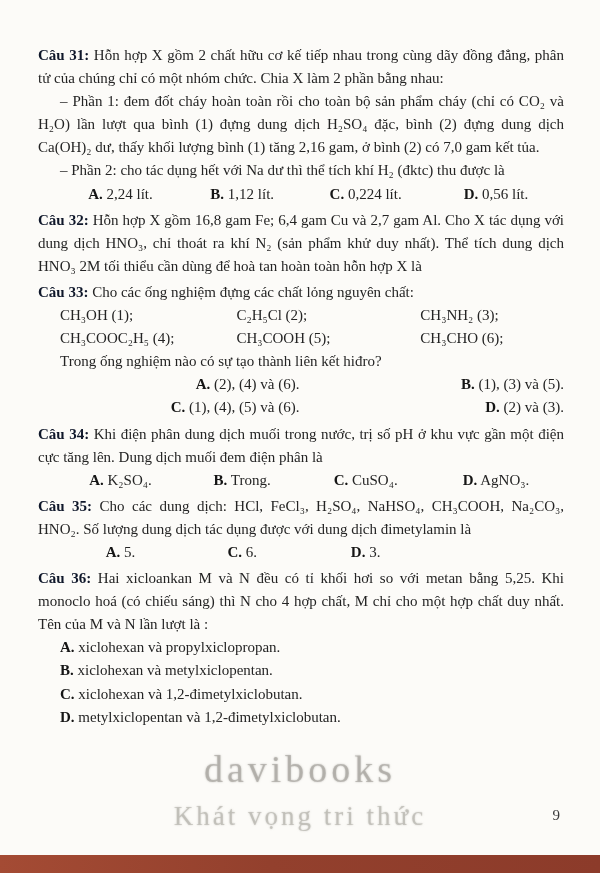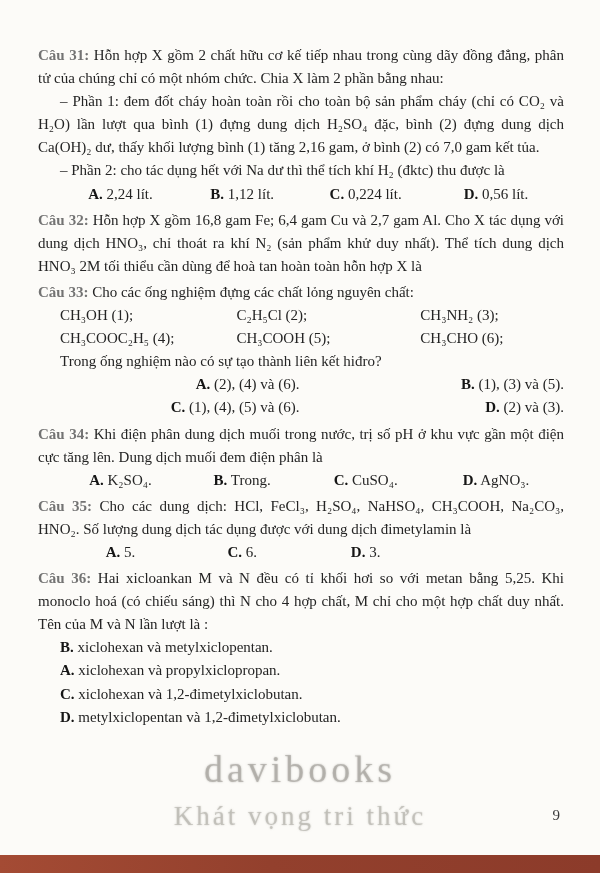--- a/index.html
+++ b/index.html
@@ -19,21 +19,21 @@
   .content {
     position: absolute;
     top: 44px;
     left: 38px;
     right: 36px;
     font-size: 15px;
     line-height: 1.54;
     text-align: justify;
   }
   .question { margin-bottom: 3px; }
-  .q-label { font-weight: bold; color: #737373; }
+  .q-label { font-weight: bold; color: #0f172a; }
   .q-para { text-indent: 22px; }
   .opt b { font-weight: bold; color: #151515; }
   .opts-4 {
     display: grid;
     grid-template-columns: 24% 24.3% 24.7% auto;
     padding-left: 22px;
     text-align: center;
   }
   .opts-2 {
     display: grid;
@@ -140,22 +140,22 @@
       <p class="q-head"><b class="q-label">Câu 35:</b> <span>Cho các dung dịch: HCl, FeCl₃, H₂SO₄, NaHSO₄, CH₃COOH, Na₂CO₃, HNO₂. Số lượng dung dịch tác dụng được với dung dịch đimetylamin là</span></p>
       <div class="opts-4">
         <span class="opt"><b>A.</b> <span>5.</span></span>
         <span class="opt"><b>C.</b> <span>6.</span></span>
         <span class="opt"><b>D.</b> <span>3.</span></span>
       </div>
     </section>
 
     <section class="question opts-v">
       <p class="q-head"><b class="q-label">Câu 36:</b> <span>Hai xicloankan M và N đều có tỉ khối hơi so với metan bằng 5,25. Khi monoclo hoá (có chiếu sáng) thì N cho 4 hợp chất, M chỉ cho một hợp chất duy nhất. Tên của M và N lần lượt là :</span></p>
+      <span class="opt"><b>A.</b> <span>xiclohexan và propylxiclopropan.</span></span>
       <span class="opt"><b>B.</b> <span>xiclohexan và metylxiclopentan.</span></span>
-      <span class="opt"><b>A.</b> <span>xiclohexan và propylxiclopropan.</span></span>
       <span class="opt"><b>C.</b> <span>xiclohexan và 1,2-đimetylxiclobutan.</span></span>
       <span class="opt"><b>D.</b> <span>metylxiclopentan và 1,2-đimetylxiclobutan.</span></span>
     </section>
 
   </div>
 
   <div class="watermark">
     <div class="wm-title">davibooks</div>
     <div class="wm-sub">Khát vọng tri thức</div>
   </div>

